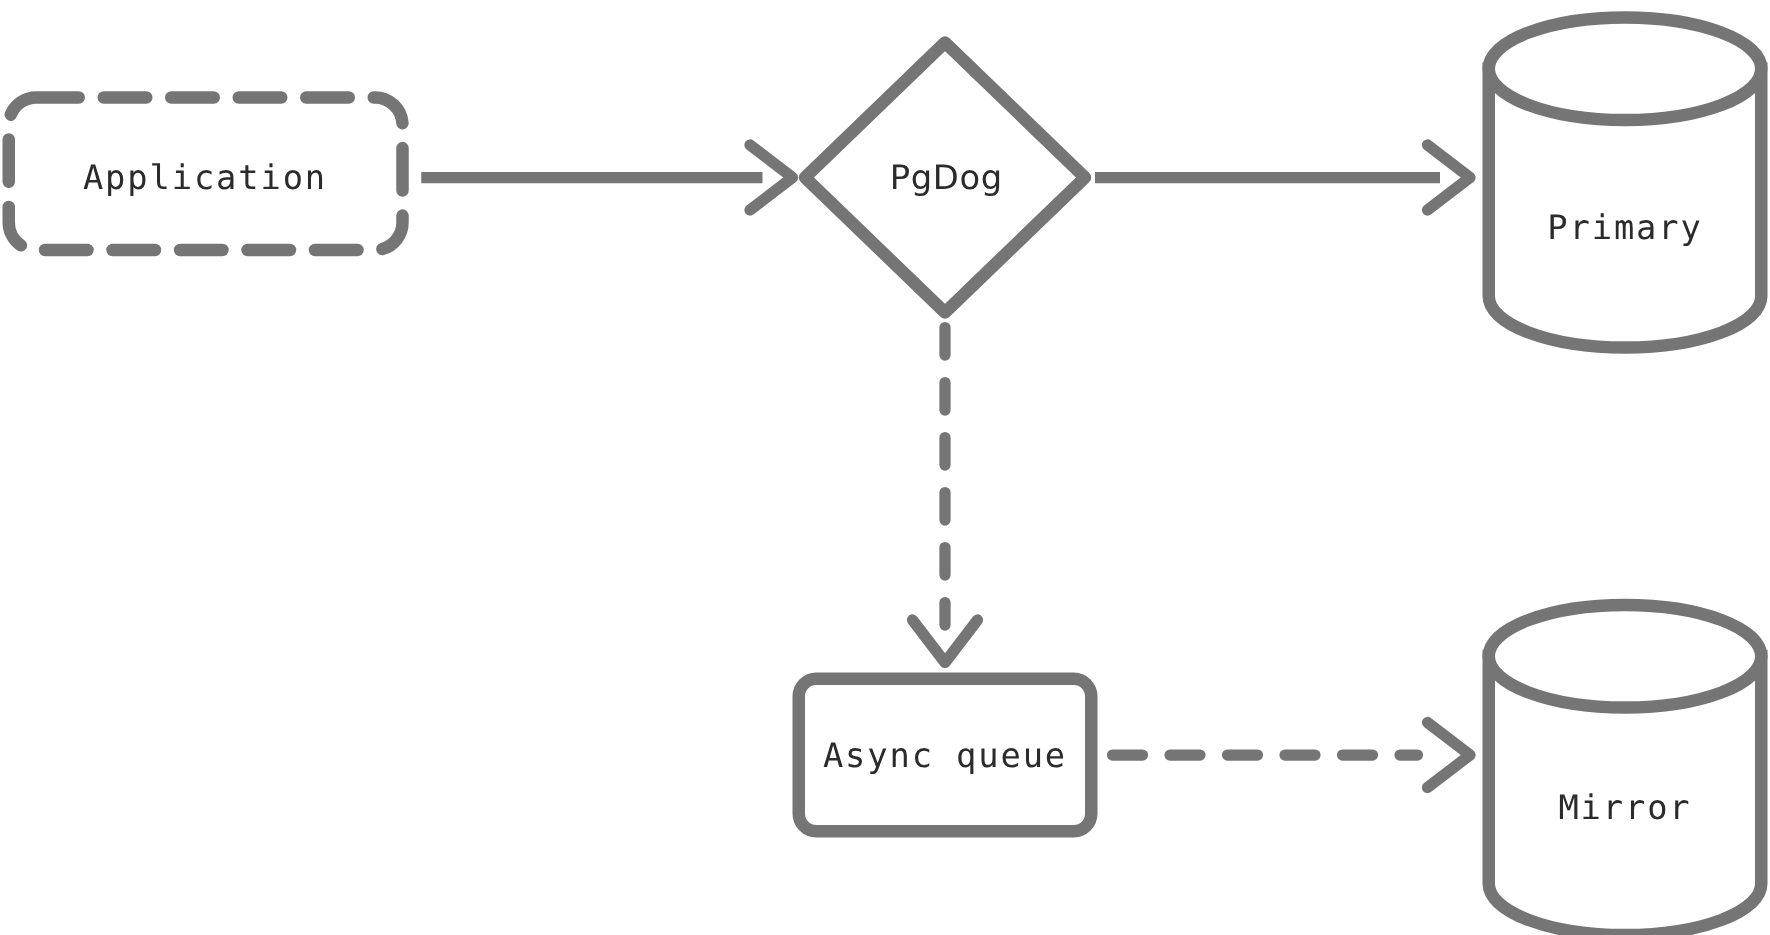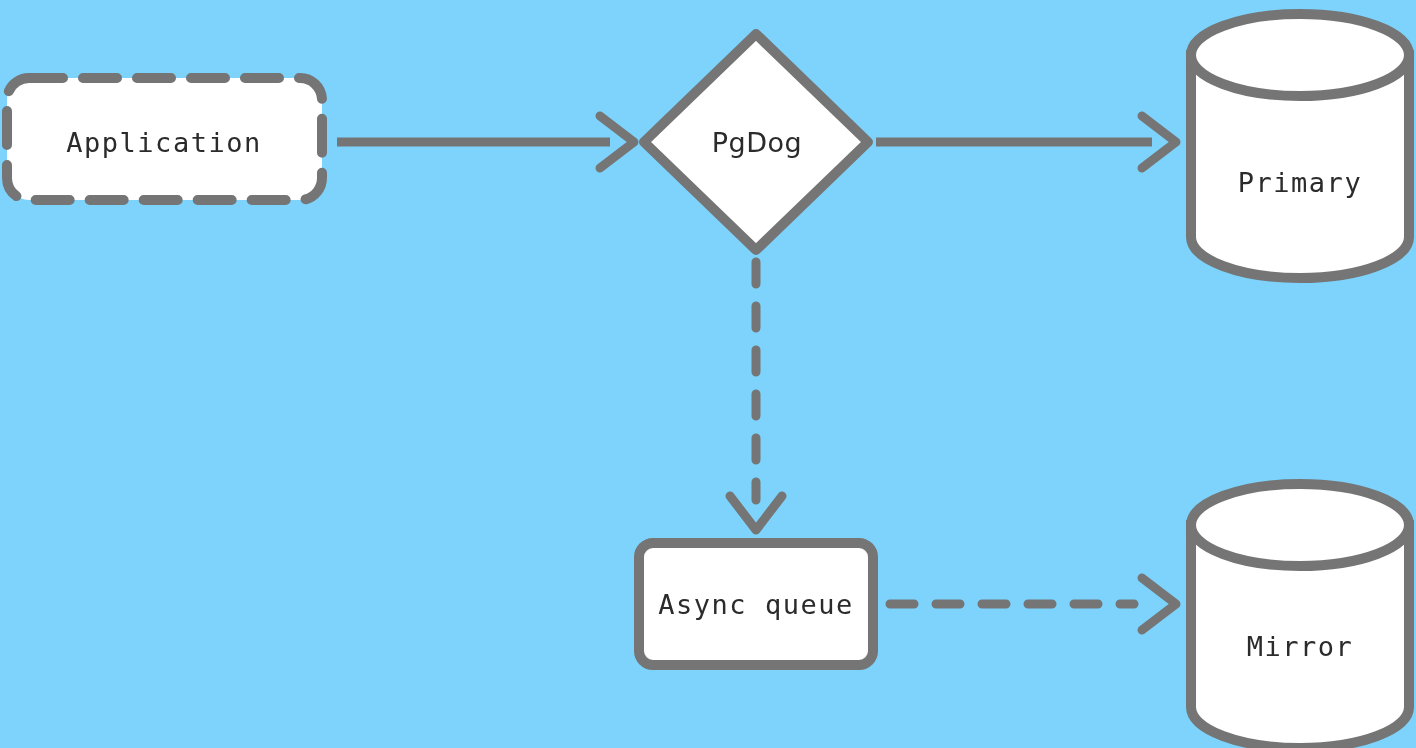--- a/index.html
+++ b/index.html
@@ -4,21 +4,21 @@
 <style>
   html, body {
     margin: 0;
     padding: 0;
     background: #000000;
   }
   #canvas {
     position: relative;
     width: 1416px;
     height: 748px;
-    background: #7dd3fc;
+    background: #ffffff;
     overflow: hidden;
     font-family: "DejaVu Sans Mono", monospace;
   }
   #canvas svg {
     position: absolute;
     top: 0;
     left: 0;
   }
   .node-label {
     fill: #2b2b2b;

